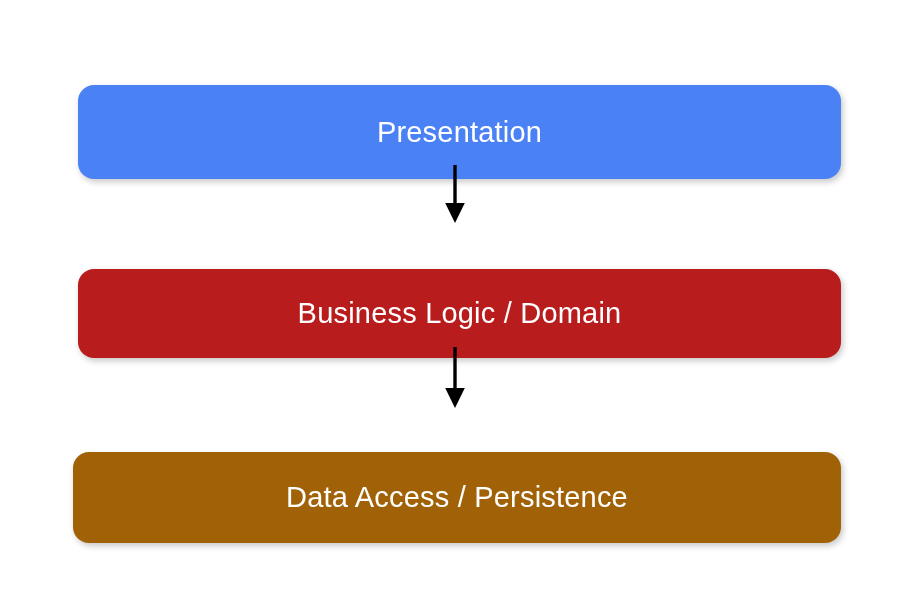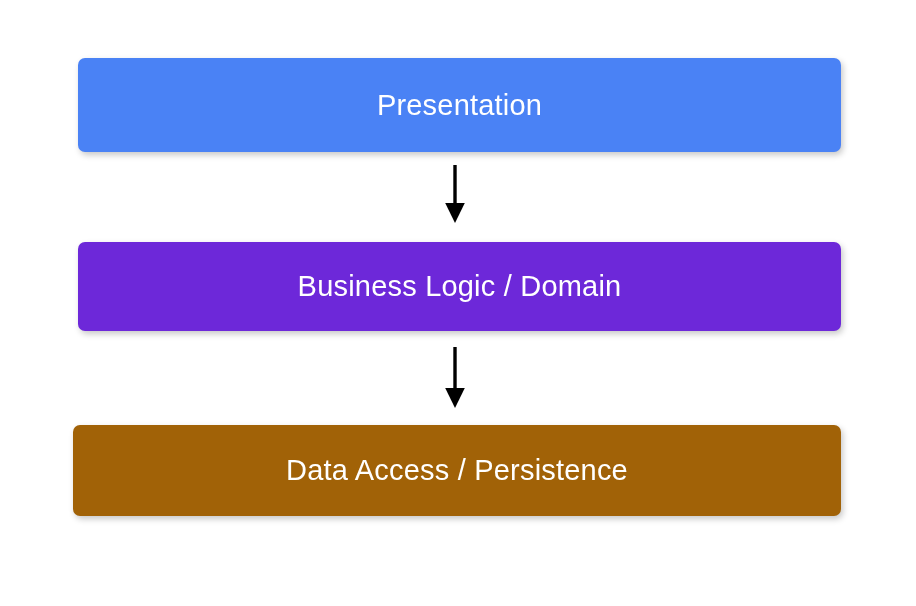--- a/index.html
+++ b/index.html
@@ -16,23 +16,24 @@
     width: 916px;
     height: 606px;
     background: #ffffff;
     overflow: hidden;
   }
   .layer-box {
     position: absolute;
     display: flex;
     align-items: center;
     justify-content: center;
-    border-radius: 7px;
+    border-radius: 16px;
     box-shadow: 2px 3px 6px rgba(0, 0, 0, 0.22);
     box-sizing: border-box;
+    margin-top: 27px;
   }
   .layer-label {
     color: #ffffff;
     font-family: "Liberation Sans", sans-serif;
     font-size: 29px;
     font-weight: 400;
     letter-spacing: 0.2px;
     line-height: 1;
     white-space: nowrap;
     text-align: center;
@@ -82,21 +83,21 @@
 
   <div class="layer-box" id="box-presentation" style="background-color: rgb(74, 130, 245);">
     <span class="layer-label" style="color: rgb(255, 255, 255);">Presentation</span>
   </div>
 
   <svg class="flow-arrow" id="arrow-presentation-to-business" viewBox="0 0 50 62">
     <line x1="25" y1="2" x2="25" y2="44" stroke="#000000" stroke-width="3.4"></line>
     <polygon points="25,60 15.2,40 34.8,40" fill="#000000"></polygon>
   </svg>
 
-  <div class="layer-box" id="box-business-logic" style="background-color: #6d28d9;">
+  <div class="layer-box" id="box-business-logic" style="background-color: #b91c1c;">
     <span class="layer-label" style="color: rgb(255, 255, 255);">Business Logic / Domain</span>
   </div>
 
   <svg class="flow-arrow" id="arrow-business-to-data" viewBox="0 0 50 66">
     <line x1="25" y1="2" x2="25" y2="46" stroke="#000000" stroke-width="3.4"></line>
     <polygon points="25,63 15.2,43 34.8,43" fill="#000000"></polygon>
   </svg>
 
   <div class="layer-box" id="box-data-access" style="background-color: #a16207;">
     <span class="layer-label" style="color: rgb(255, 255, 255);">Data Access / Persistence</span>

